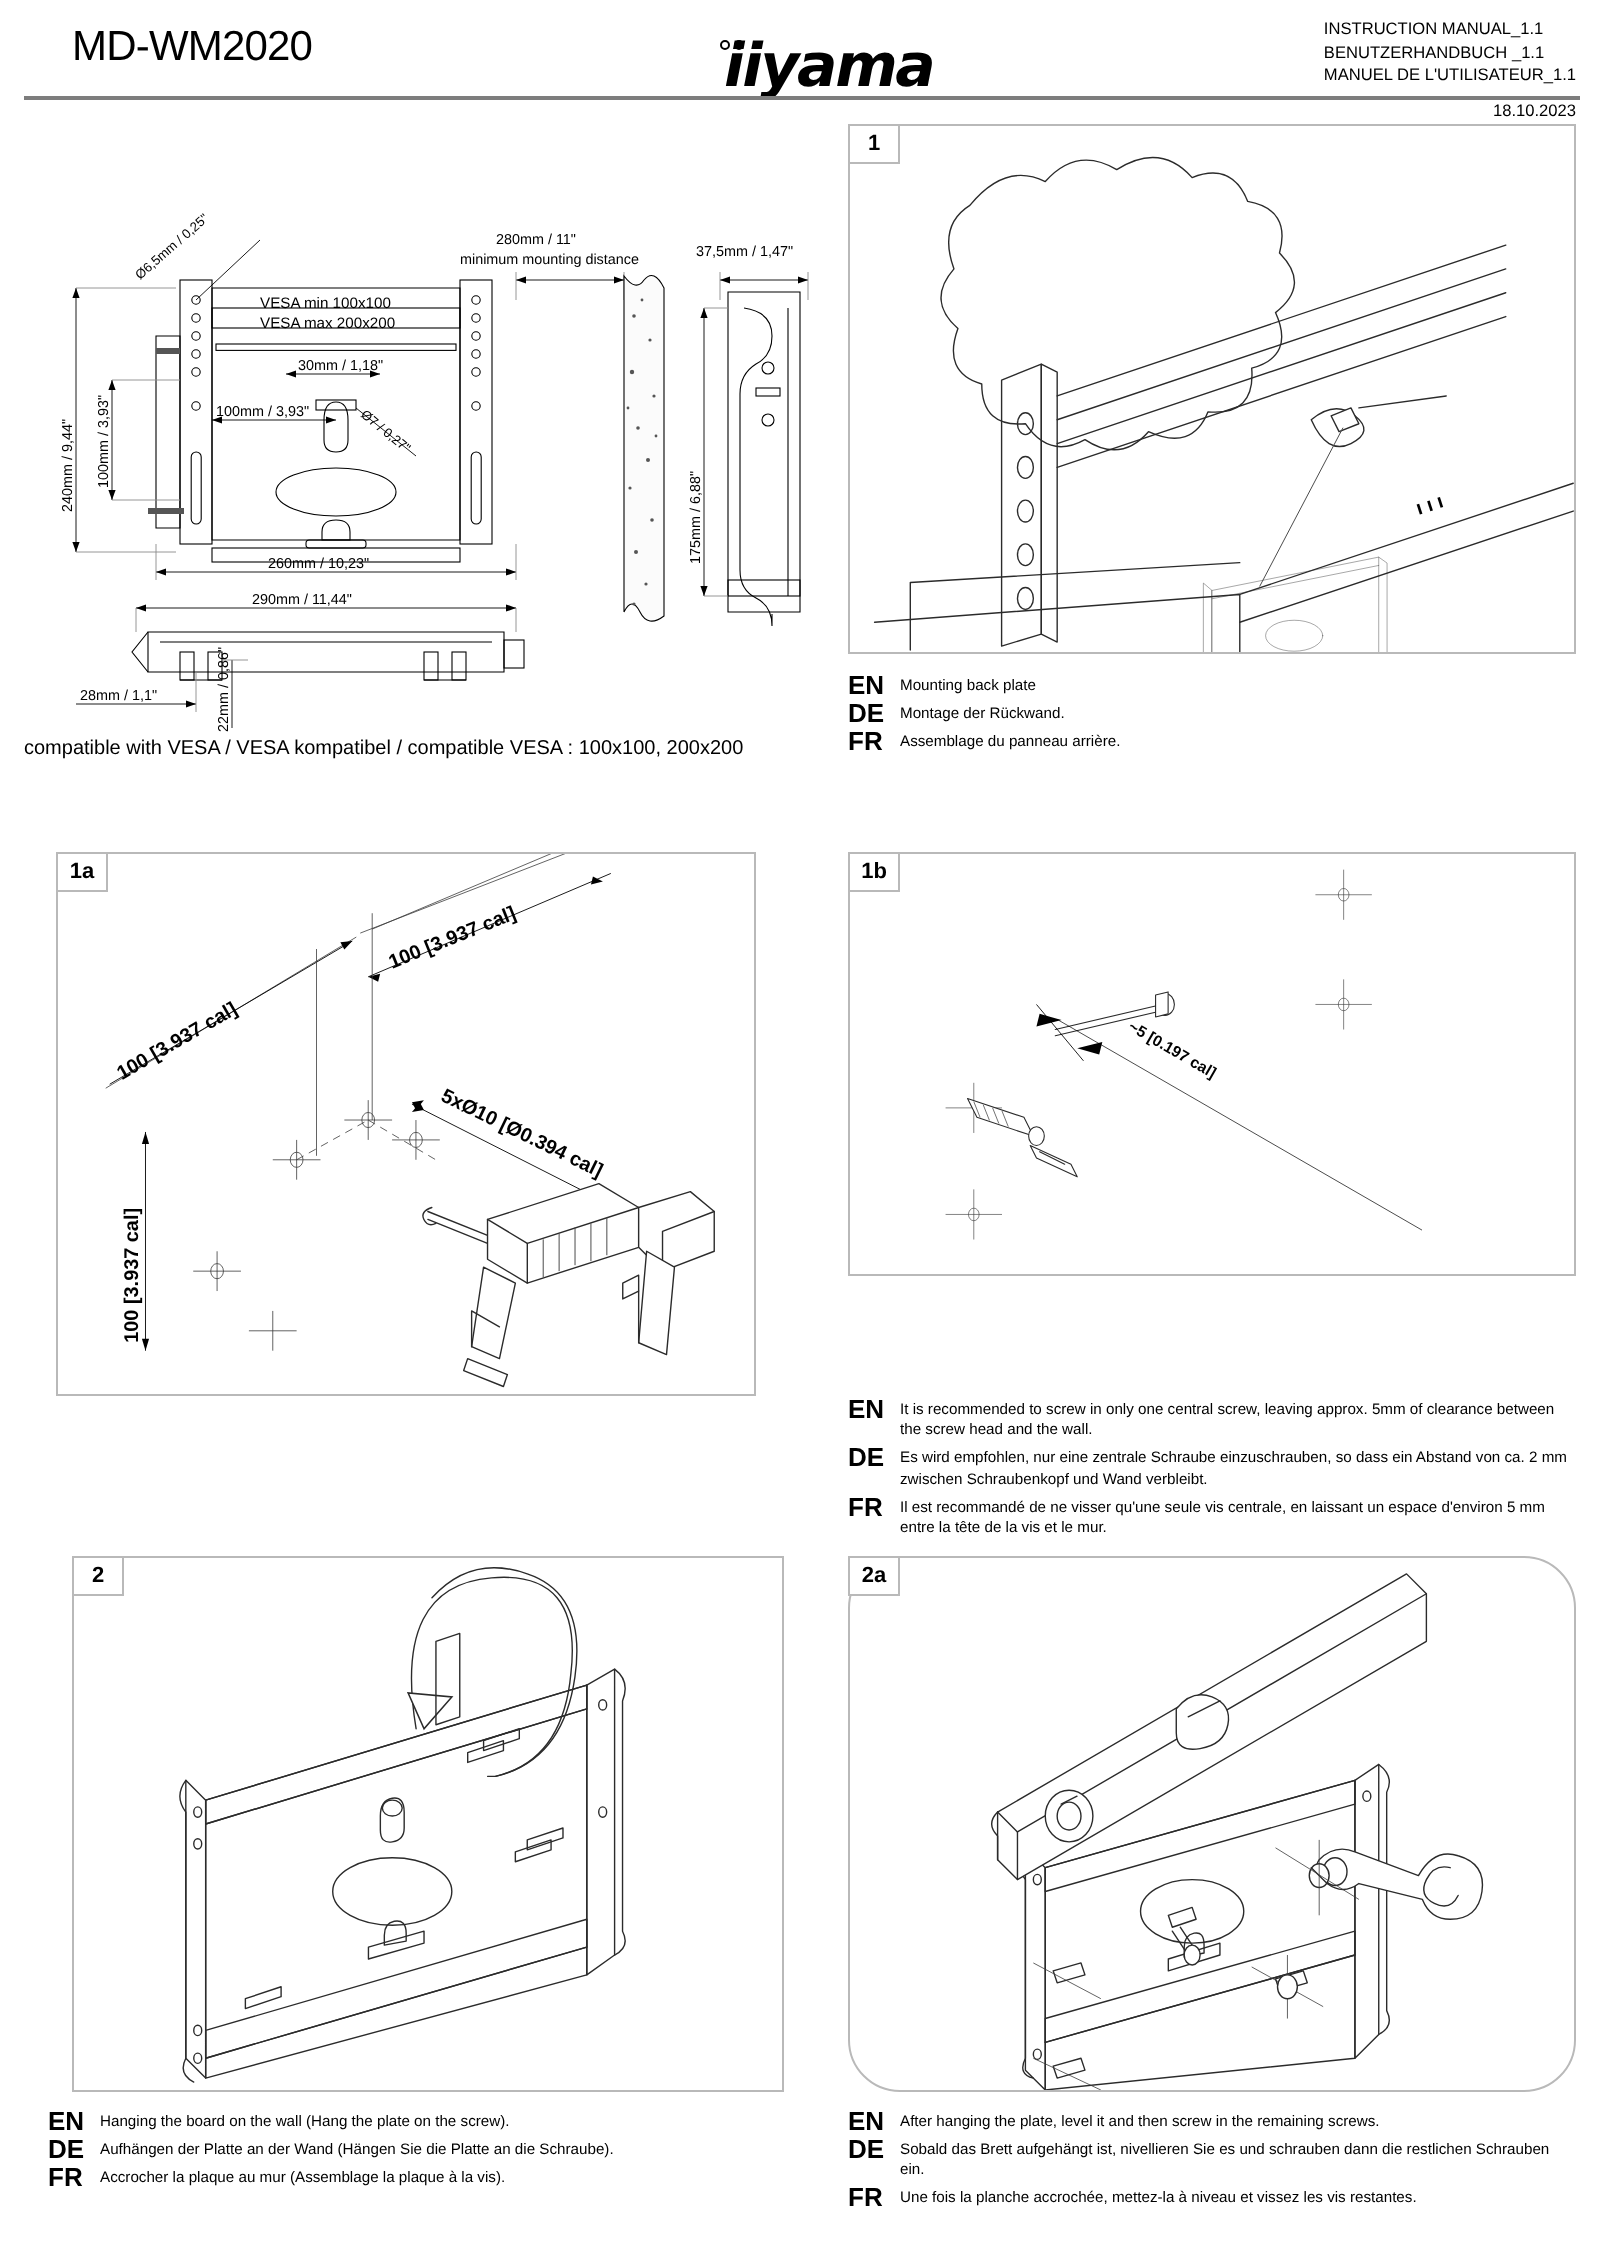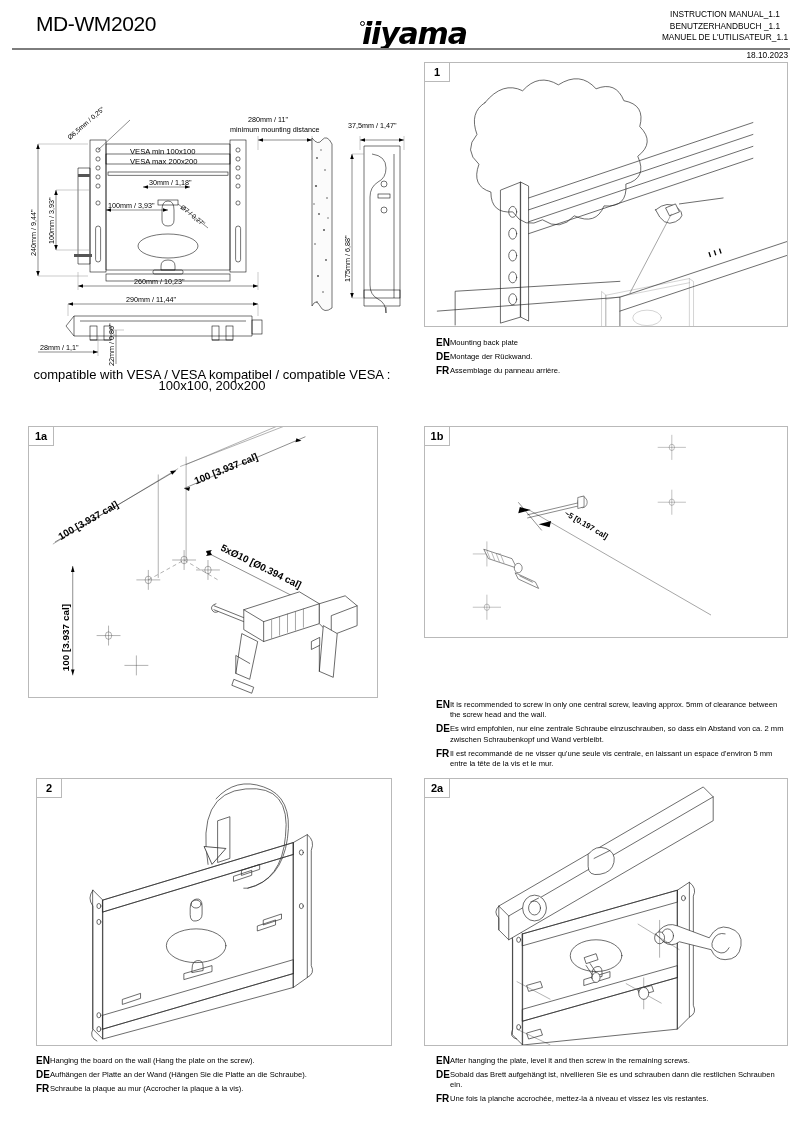--- a/index.html
+++ b/index.html
@@ -30,21 +30,21 @@
     margin-left: 16px;
   }
   .logo-dots { position: absolute; left: 24px; top: 2px; }
   .logo-dots span {
     display: inline-block; width: 5px; height: 5px;
     border: 1.4px solid #000; border-radius: 50%;
     margin-right: 2px; background: #fff;
   }
   .manual-lines {
     position: absolute; right: 14px; top: 9px;
-    text-align: center; font-size: 8.3px; line-height: 11.5px;
+    text-align: left; font-size: 8.3px; line-height: 11.5px;
   }
   .hrule {
     position: absolute; left: 12px; top: 48px; width: 778px;
     height: 1.6px; background: #7d7d7d;
   }
   .doc-date {
     position: absolute; right: 14px; top: 50px;
     font-size: 8.3px;
   }
 
@@ -53,31 +53,31 @@
   .panel-badge {
     position: absolute; left: -1px; top: -1px;
     min-width: 26px; height: 20px; padding: 0 5px;
     border: 1px solid #b9b9b9; background: #fff;
     font-size: 11px; font-weight: bold; line-height: 19px;
     text-align: center; z-index: 6;
   }
   .caption { position: absolute; font-size: 7.6px; line-height: 10.4px; }
   .cap-row { position: relative; padding-left: 26px; margin-bottom: 3.5px; }
   .cap-lang {
-    position: absolute; left: 12px; top: 0;
-    font-weight: bold; font-size: 10px;
+    position: absolute; left: 0; top: 0;
+    font-weight: bold; font-size: 13px;
   }
   .cap-text { display: block; }
 
   
   .tech { position: absolute; left: 12px; top: 58px; width: 400px; height: 355px; }
   .tech svg { position: absolute; left: 0; top: 0; }
   .tech-note {
     position: absolute; left: 0; top: 312px; width: 400px;
-    text-align: center; font-size: 13px; line-height: 10.5px;
+    text-align: left; font-size: 10px; line-height: 10.5px;
   }
 
   .dimtext { font-size: 7.2px; font-family: "Liberation Sans", sans-serif; fill:#000; }
   .dimtext-s { font-size: 6.6px; font-family: "Liberation Sans", sans-serif; fill:#000; }
   .lbl { font-size: 7.6px; font-family: "Liberation Sans", sans-serif; fill:#000; }
   .ln { stroke: #000; stroke-width: 0.55; fill: none; }
   .ln-thin { stroke: #3a3a3a; stroke-width: 0.4; fill: none; }
   .ln-dim { stroke: #000; stroke-width: 0.45; fill: none; }
   .ln-gray { stroke: #8a8a8a; stroke-width: 0.45; fill: none; }
   .hatch-fill { fill: #fbfbfb; stroke:#000; stroke-width:0.55; }
@@ -525,25 +525,25 @@
     <div class="cap-row">
       <span class="cap-lang">EN</span>
       <span class="cap-text">Hanging the board on the wall (Hang the plate on the screw).</span>
     </div>
     <div class="cap-row">
       <span class="cap-lang">DE</span>
       <span class="cap-text">Aufhängen der Platte an der Wand (Hängen Sie die Platte an die Schraube).</span>
     </div>
     <div class="cap-row">
       <span class="cap-lang">FR</span>
-      <span class="cap-text">Schraube la plaque au mur (Accrocher la plaque à la vis).</span>
-    </div>
-  </div>
-
-  <div class="panel" style="left:424px; top:778px; width:364px; height:268px;">
+      <span class="cap-text">Accrocher la plaque au mur (Assemblage la plaque à la vis).</span>
+    </div>
+  </div>
+
+  <div class="panel" style="left:424px; top:778px; width:364px; height:268px;border-radius:26px;">
     <div class="panel-badge">2a</div>
     <svg class="illu" viewBox="0 0 364 268">
 
       <path class="iln" d="M98 156 L254 112 L254 252 L98 268 Z"></path>
       <path class="iln" d="M88 146 L98 156 L98 268 L88 258 Z"></path>
       <path class="iln" d="M88 146 q-6 8 0 16 L88 252 q-4 8 4 10"></path>
       <ellipse class="iln" cx="94" cy="162" rx="2" ry="2.6"></ellipse>
       <ellipse class="iln" cx="94" cy="250" rx="2" ry="2.6"></ellipse>
       <path class="iln" d="M254 112 L266 104 L266 240 L254 252 Z"></path>
       <path class="iln" d="M266 104 q8 6 4 14 L270 228 q4 8 -4 12"></path>

